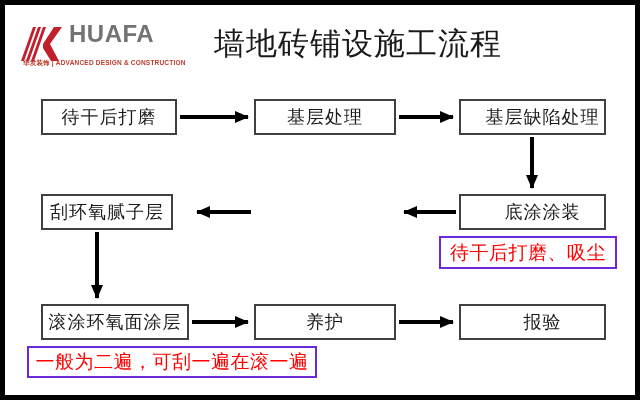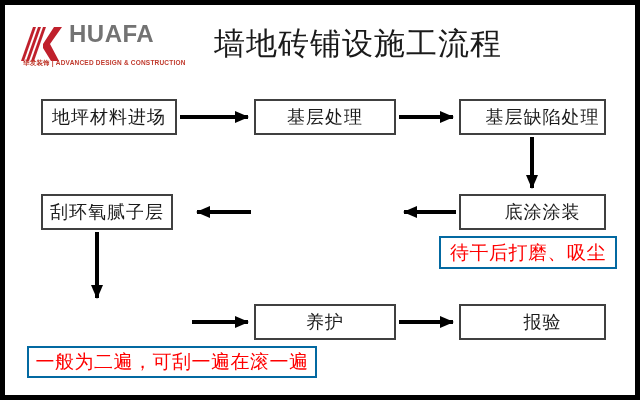--- a/index.html
+++ b/index.html
@@ -81,21 +81,21 @@
   .r2 { top: 189px; }
   .r3 { top: 299px; }
   .c1 { left: 36px; }
   .c2 { left: 249px; width: 142px; }
   .c3 { left: 454px; width: 147px; padding-left: 20px; }
 
   
   .note {
     position: absolute;
     background: #ffffff;
-    border: 2px solid #0369a1;
+    border: 2px solid #6d28d9;
     display: flex;
     align-items: center;
     justify-content: center;
     font-size: 19px;
     color: #fe0000;
     letter-spacing: 0.5px;
     white-space: nowrap;
   }
   .note-1 { left: 434px; top: 231px; width: 178px; height: 33px; }
   .note-2 { left: 22px;  top: 341px; width: 290px; height: 32px; }
@@ -121,27 +121,28 @@
         <path d="M10,38 L22,4 l3,0 L13,38 Z"></path>
         <path d="M22,21 L33,4 h8 L29,21 L38,38 h-8 L22,25 Z"></path>
       </g>
     </svg>
     <div class="logo-brand">HUAFA</div>
     <div class="logo-tagline">华发装饰 | ADVANCED DESIGN &amp; CONSTRUCTION</div>
   </div>
 
   <h1 class="slide-title">墙地砖铺设施工流程</h1>
 
-  <div class="node r1 c1" style="width:136px">地坪材料进场</div>
+  <div class="node r1 c1" style="width:136px">待干后打磨</div>
   <div class="node r1 c2">基层处理</div>
   <div class="node r1 c3">基层缺陷处理</div>
 
   <div class="node r2 c1" style="width:132px">刮环氧腻子层</div>
   <div class="node r2 c3">底涂涂装</div>
 
+  <div class="node r3 c1" style="width:148px">滚涂环氧面涂层</div>
   <div class="node r3 c2">养护</div>
   <div class="node r3 c3">报验</div>
 
   <div class="note note-1">待干后打磨、吸尘</div>
   <div class="note note-2">一般为二遍，可刮一遍在滚一遍</div>
 
   <svg class="arrow-layer" width="630" height="390" viewBox="0 0 630 390">
     <defs>
       <marker id="arw" markerUnits="userSpaceOnUse" markerWidth="15" markerHeight="13" refX="13" refY="6" orient="auto">
         <path d="M0,0 L14,6 L0,12 Z" fill="#000000"></path>

